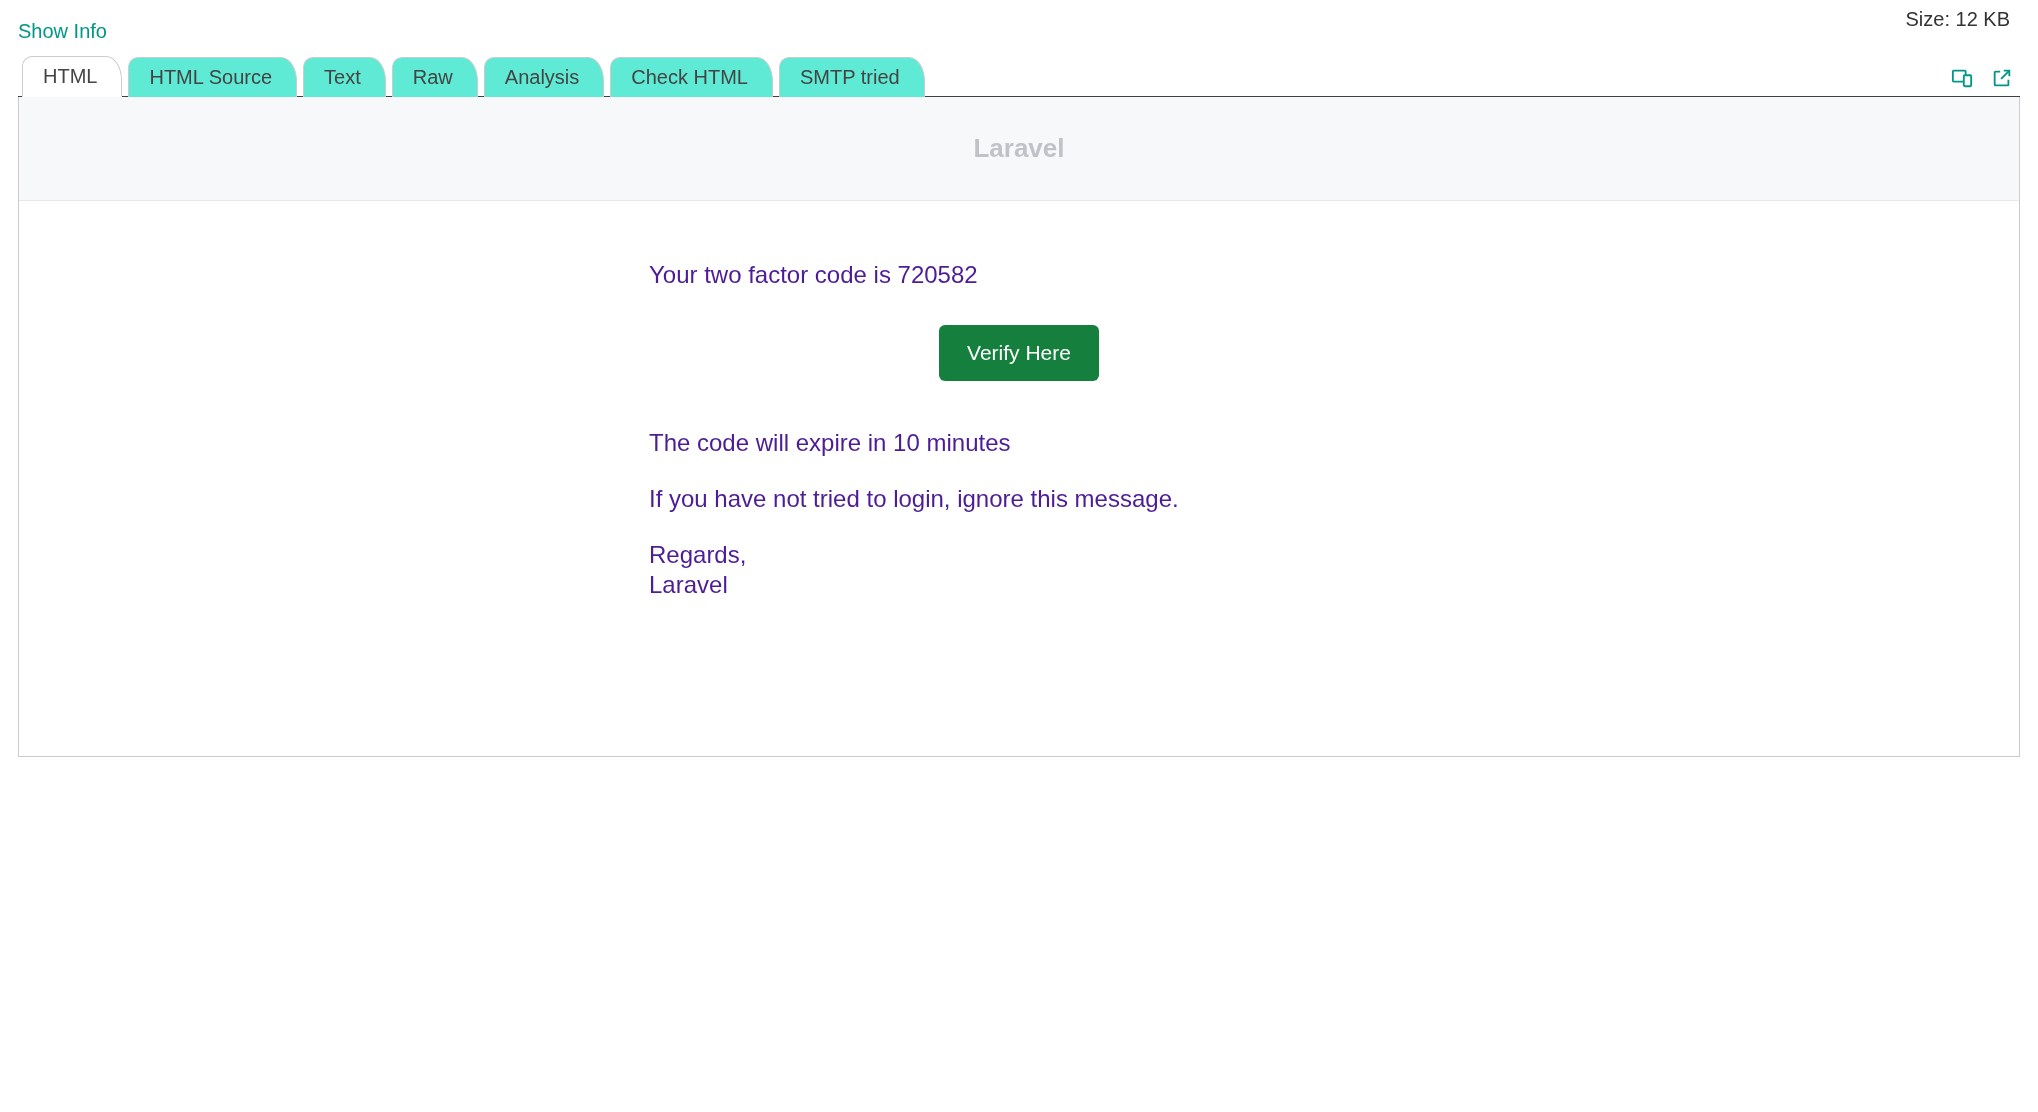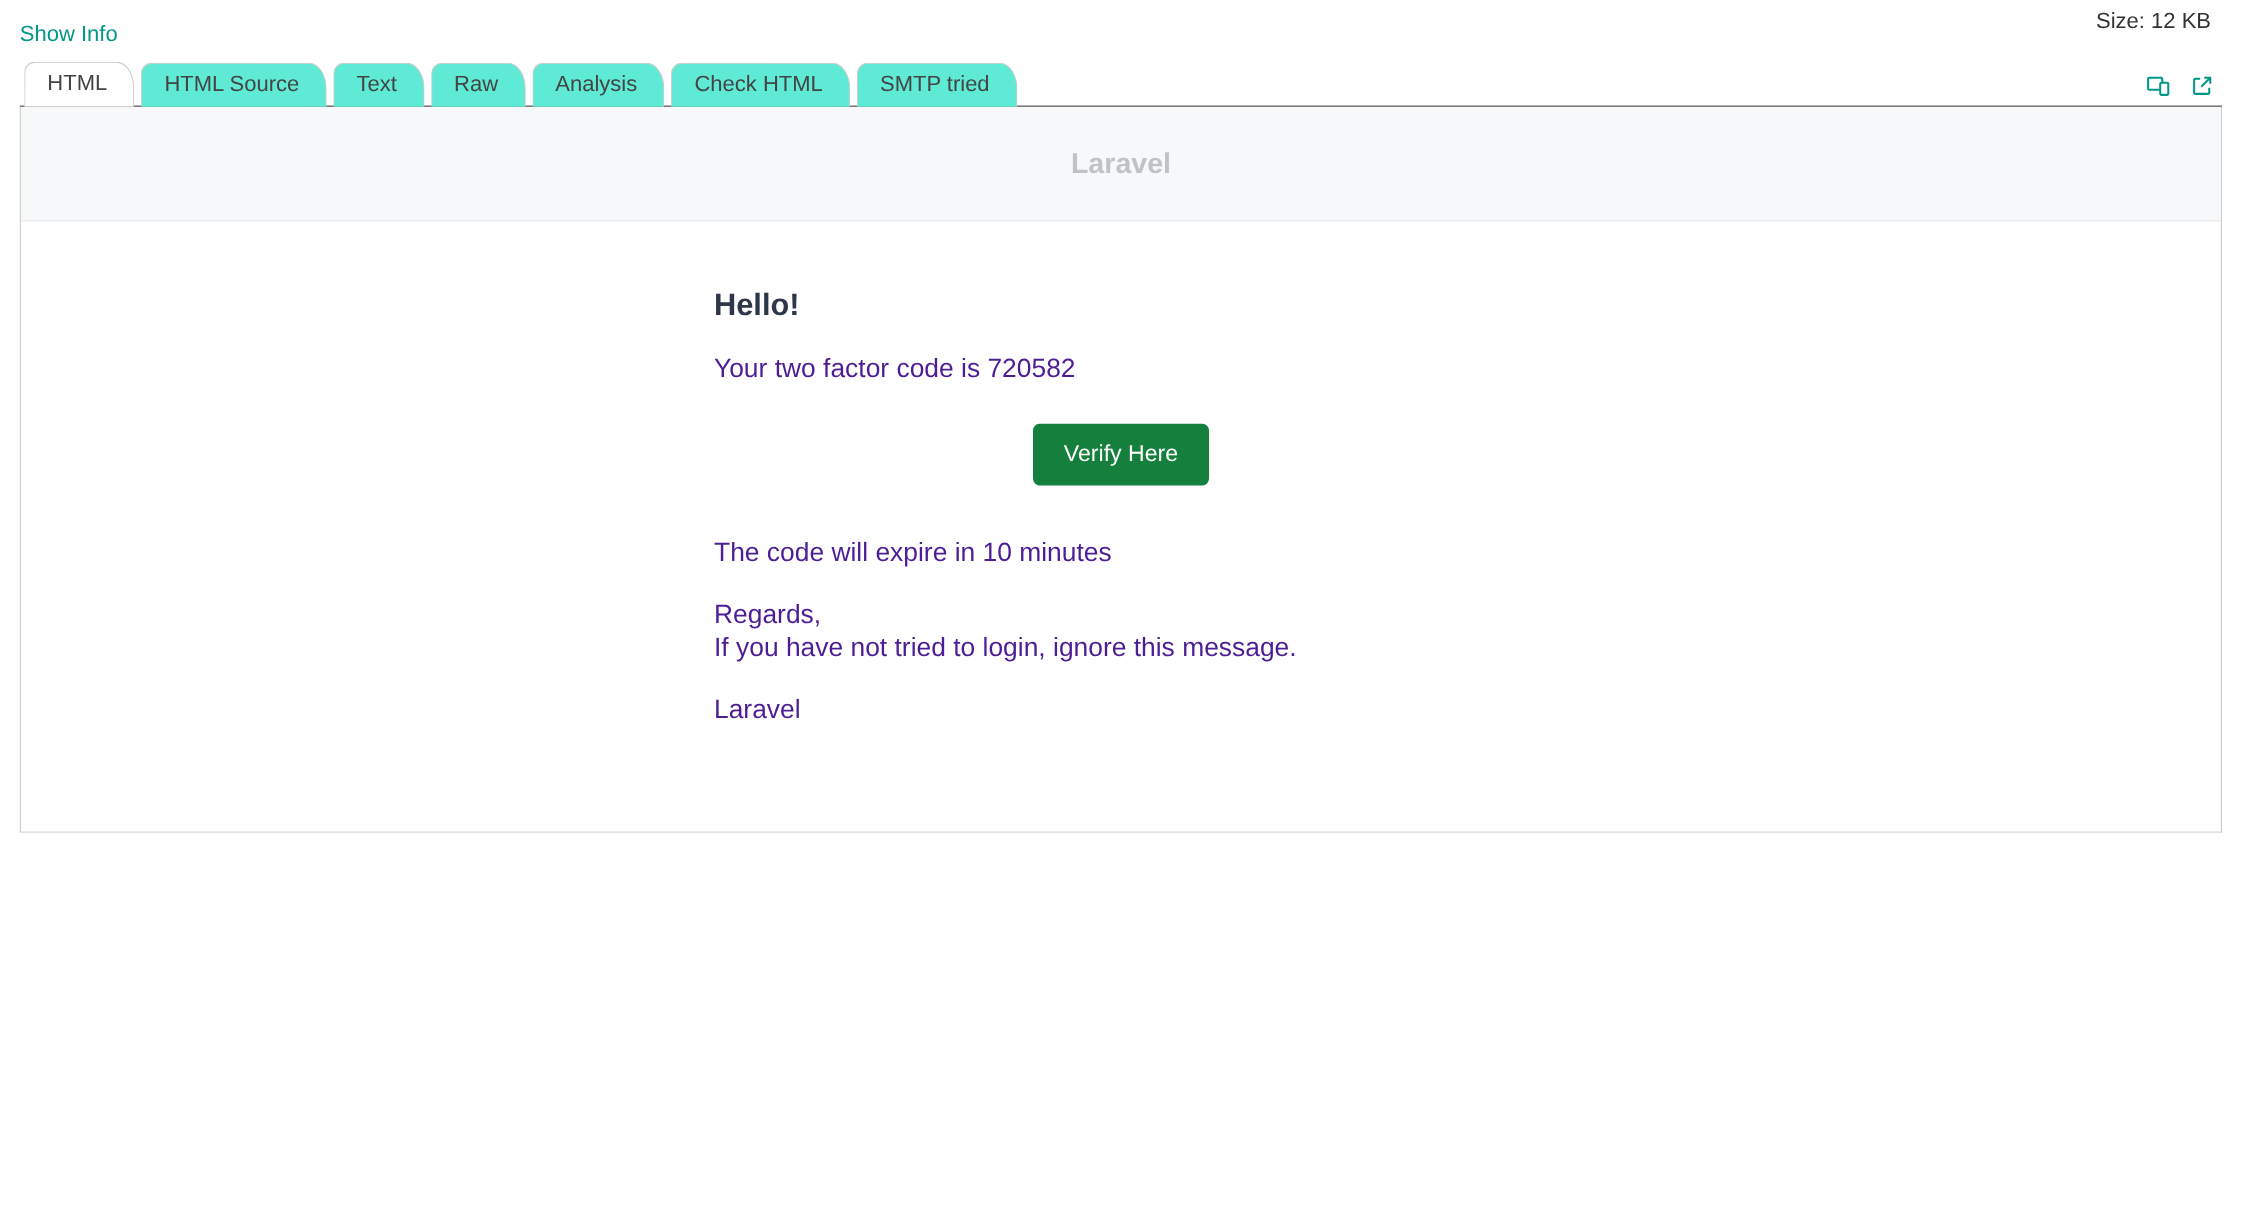--- a/index.html
+++ b/index.html
@@ -148,26 +148,25 @@
       </span>
     </div>
   </div>
 
   <div class="preview-panel">
     <div class="preview-scroll">
       <div class="email-header">
         <div class="email-brand">Laravel</div>
       </div>
       <div class="email-body">
-        <div class="email-greeting">Hello!</div>
         <div class="email-p">Your two factor code is 720582</div>
         <div class="email-btn-row">
           <div class="email-btn">Verify Here</div>
         </div>
         <div class="email-p">The code will expire in 10 minutes</div>
+        <div class="email-p">If you have not tried to login, ignore this message.</div>
         <div class="email-p" style="margin-bottom:2px">Regards,</div>
-        <div class="email-p">If you have not tried to login, ignore this message.</div>
         <div class="email-p">Laravel</div>
         <div style="height:200px"></div>
       </div>
     </div>
   </div>
 </div>
 
 </body></html>

